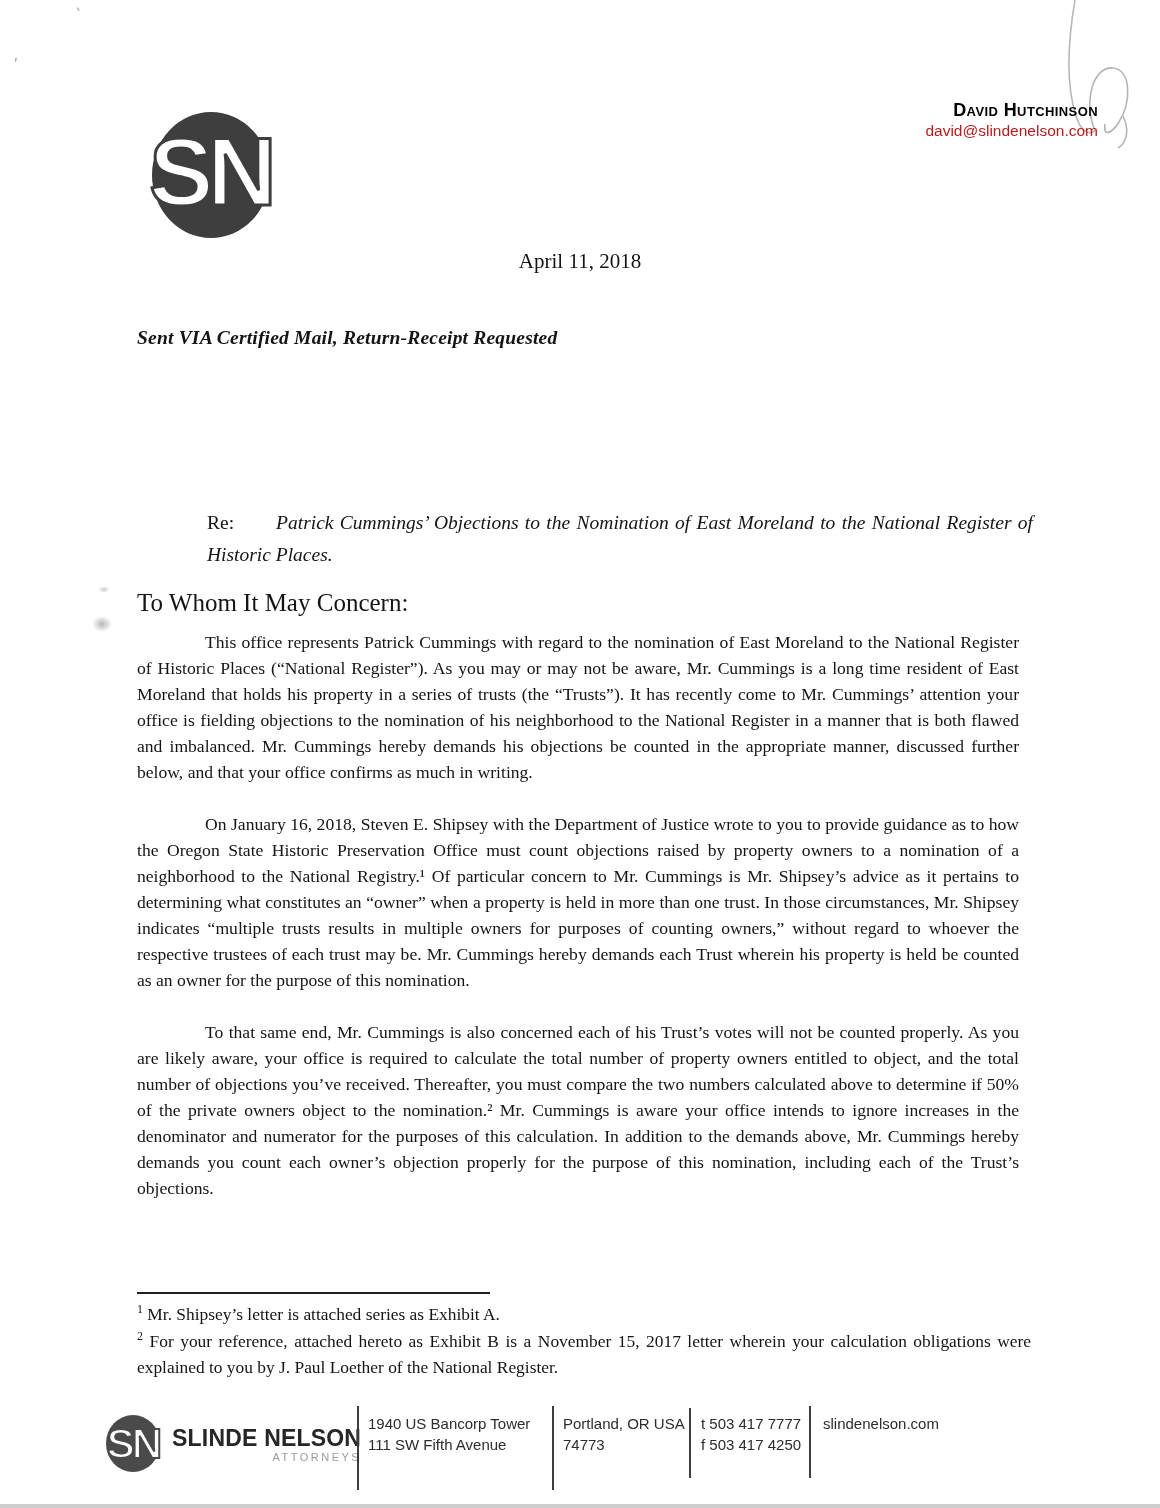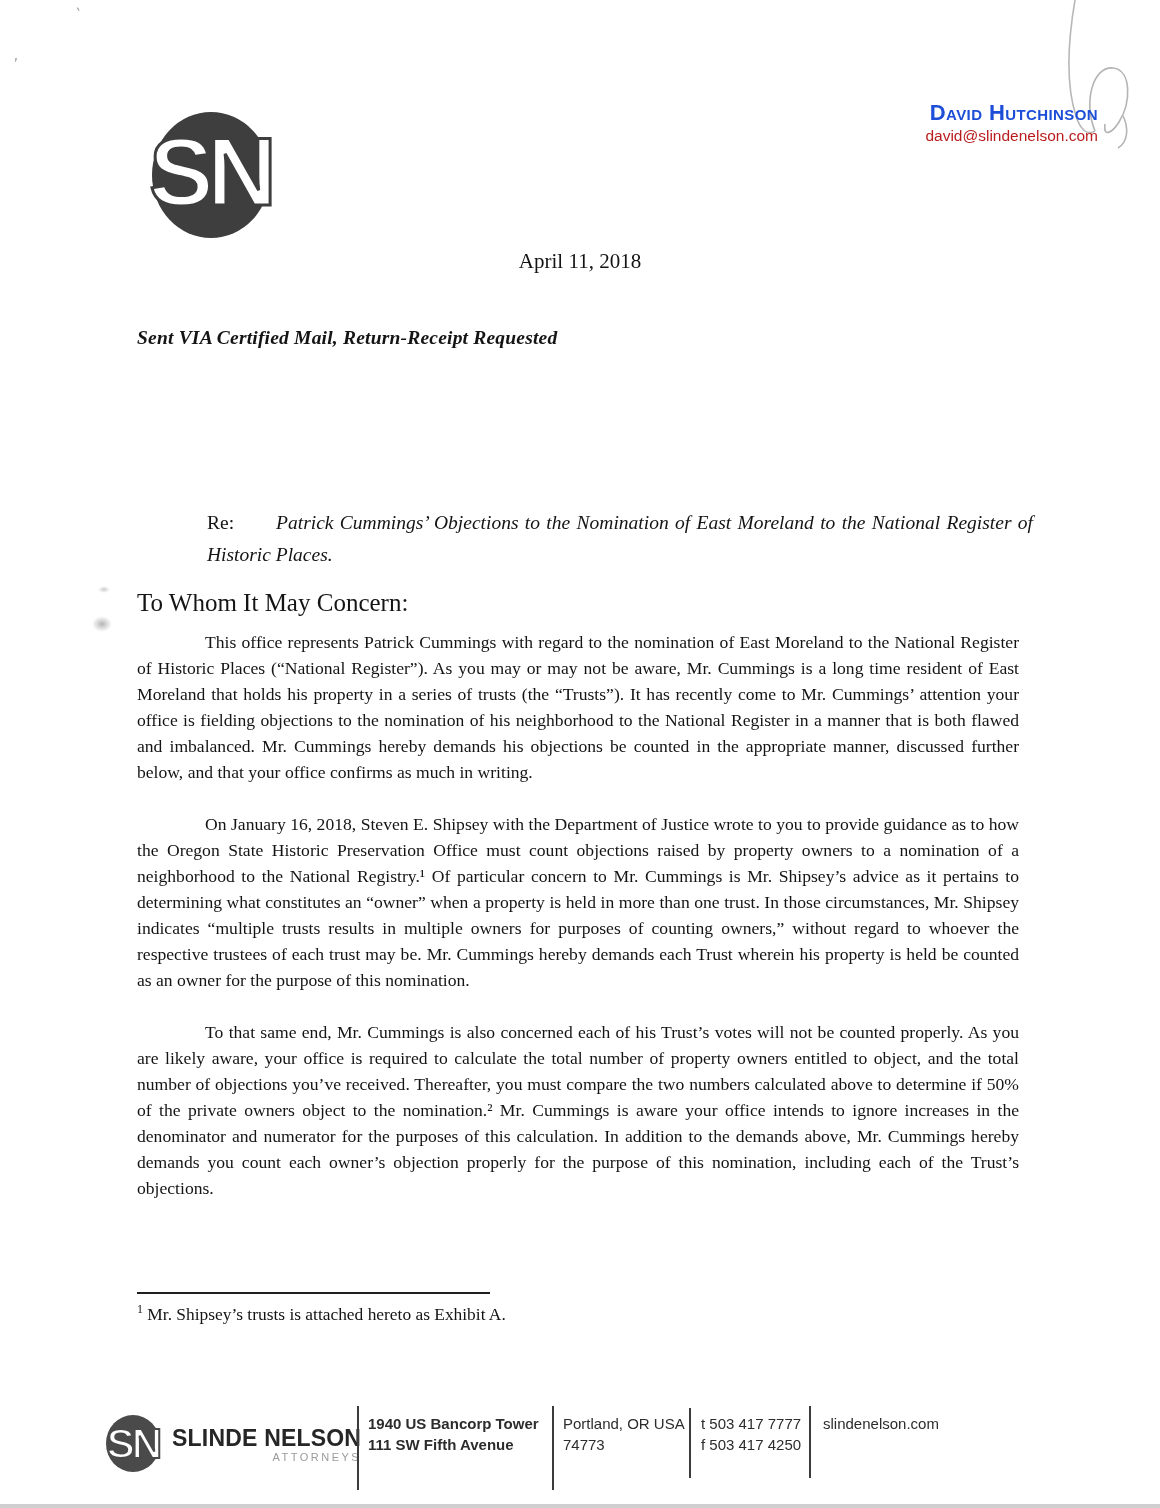--- a/index.html
+++ b/index.html
@@ -17,22 +17,22 @@
   .smudge { position:absolute; left:92px; top:616px; width:20px; height:16px;
     background:radial-gradient(ellipse at center, rgba(110,110,110,.5) 0%, rgba(255,255,255,0) 70%);
     filter:blur(.5px); }
   .smudge2 { position:absolute; left:98px; top:586px; width:12px; height:7px;
     background:radial-gradient(ellipse at center, rgba(130,130,130,.4) 0%, rgba(255,255,255,0) 70%); }
   .scan-bottom { position:absolute; left:0; bottom:0; width:100%; height:4px; background:#cfcfcf; }
 
   
   .contact { position:absolute; top:100px; right:62px; text-align:right;
     font-family:"Liberation Sans", sans-serif; }
-  .contact-name { font-weight:bold; font-variant:small-caps; font-size:22px;
-    letter-spacing:.4px; color:#1d4ed8; }
+  .contact-name { font-weight:bold; font-variant:small-caps; font-size:18px;
+    letter-spacing:.4px; color:#000000; }
   .contact-email { font-size:15.5px; color:#b91c1c; margin-top:1px; }
 
   
   .logo-big { position:absolute; left:140px; top:108px; width:140px; height:132px; }
   .logo-big .circle { position:absolute; left:12px; top:4px; width:118px; height:126px;
     border-radius:50%; background:#3e3e3e; }
   .logo-big .initials { position:absolute; left:0; top:8px; width:140px; text-align:center;
     font-family:"Liberation Sans", sans-serif; font-weight:800; font-size:96px; line-height:112px;
     color:#ffffff; letter-spacing:-6px; -webkit-text-stroke:3px #3e3e3e; }
 
@@ -74,21 +74,21 @@
   .footer-name { margin-left:8px; }
   .footer-firm { font-size:23px; font-weight:bold; letter-spacing:.2px; color:#262626; }
   .footer-tagline { font-size:11px; color:#9b9b9b; letter-spacing:2.5px; text-align:right;
     margin-top:-1px; }
   .footer-vrule { position:absolute; width:2px; background:#3c3c3c; }
   .fr1 { left:357px; top:2px;  height:84px; }
   .fr2 { left:552px; top:2px;  height:84px; }
   .fr3 { left:689px; top:4px;  height:70px; }
   .fr4 { left:809px; top:2px;  height:72px; }
   .footer-col { position:absolute; top:9px; font-size:15px; line-height:21px; white-space:nowrap; }
-  .fc1 { left:368px;font-weight:bold; } .fc2 { left:563px; } .fc3 { left:701px; } .fc4 { left:823px; }
+  .fc1 { left:368px; } .fc2 { left:563px; } .fc3 { left:701px; } .fc4 { left:823px; }
 </style>
 </head>
 <body>
 
 <div class="page">
 
   <svg class="squiggle" viewBox="0 0 125 170" fill="none">
     <path d="M40,0 C34,35 30,82 41,116 C45,129 52,136 60,131" stroke="#b8b8b8" stroke-width="1.6"></path>
     <path d="M60,131 C48,102 58,66 78,68 C97,70 96,103 84,122 C77,133 68,138 70,124" stroke="#b4b4b4" stroke-width="1.6"></path>
     <path d="M88,116 C94,128 93,142 83,148" stroke="#b4b4b4" stroke-width="1.6"></path>
@@ -120,21 +120,23 @@
 
   <div class="body-text">
     <p>This office represents Patrick Cummings with regard to the nomination of East Moreland to the National Register of Historic Places (“National Register”). As you may or may not be aware, Mr. Cummings is a long time resident of East Moreland that holds his property in a series of trusts (the “Trusts”). It has recently come to Mr. Cummings’ attention your office is fielding objections to the nomination of his neighborhood to the National Register in a manner that is both flawed and imbalanced. Mr. Cummings hereby demands his objections be counted in the appropriate manner, discussed further below, and that your office confirms as much in writing.</p>
     <p>On January 16, 2018, Steven E. Shipsey with the Department of Justice wrote to you to provide guidance as to how the Oregon State Historic Preservation Office must count objections raised by property owners to a nomination of a neighborhood to the National Registry.¹ Of particular concern to Mr. Cummings is Mr. Shipsey’s advice as it pertains to determining what constitutes an “owner” when a property is held in more than one trust. In those circumstances, Mr. Shipsey indicates “multiple trusts results in multiple owners for purposes of counting owners,” without regard to whoever the respective trustees of each trust may be. Mr. Cummings hereby demands each Trust wherein his property is held be counted as an owner for the purpose of this nomination.</p>
     <p>To that same end, Mr. Cummings is also concerned each of his Trust’s votes will not be counted properly. As you are likely aware, your office is required to calculate the total number of property owners entitled to object, and the total number of objections you’ve received. Thereafter, you must compare the two numbers calculated above to determine if 50% of the private owners object to the nomination.² Mr. Cummings is aware your office intends to ignore increases in the denominator and numerator for the purposes of this calculation. In addition to the demands above, Mr. Cummings hereby demands you count each owner’s objection properly for the purpose of this nomination, including each of the Trust’s objections.</p>
   </div>
 
   <div class="footnote-rule"></div>
   <div class="footnotes">
     <div><sup>1</sup>
-      <span>Mr. Shipsey’s trusts is attached hereto as Exhibit A.</span></div>
+      <span>Mr. Shipsey’s letter is attached series as Exhibit A.</span></div>
+    <div><sup>2</sup>
+      <span>For your reference, attached hereto as Exhibit B is a November 15, 2017 letter wherein your calculation obligations were explained to you by J. Paul Loether of the National Register.</span></div>
   </div>
 
   <div class="footer">
     <div class="footer-brand">
       <div class="footer-logo">
         <div class="circle"></div>
         <div class="initials">SN</div>
       </div>
       <div class="footer-name">
         <div class="footer-firm">SLINDE NELSON</div>

